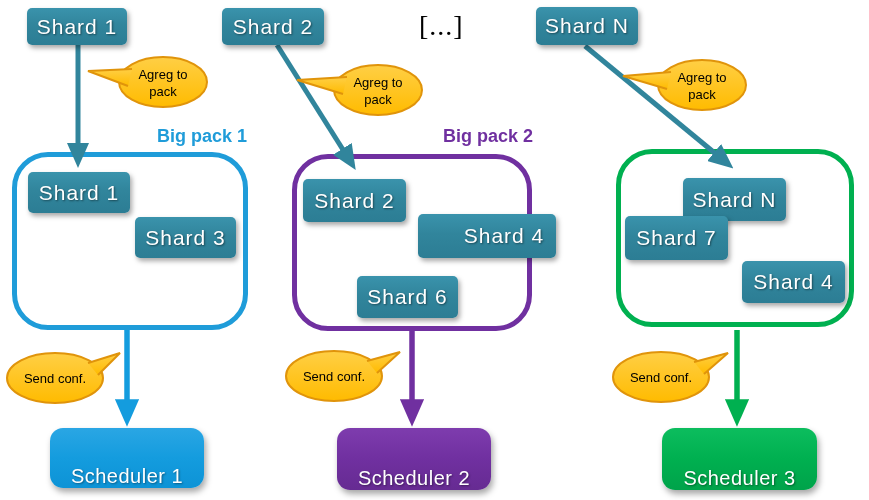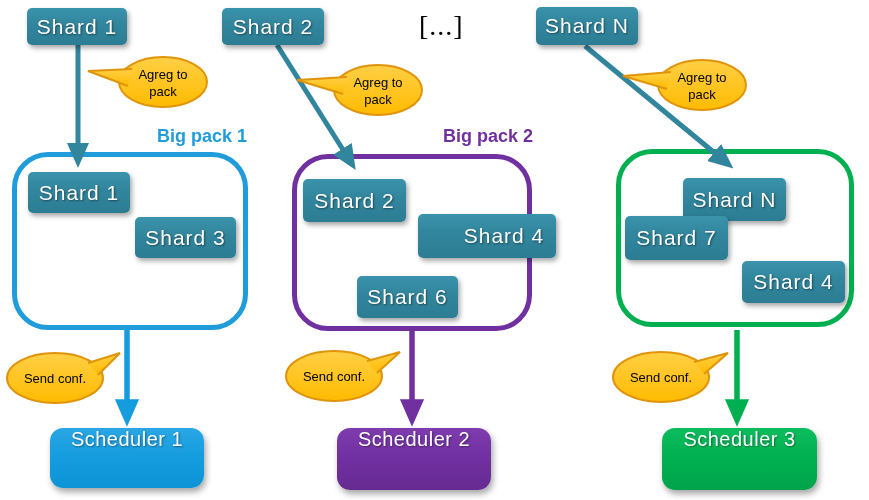--- a/index.html
+++ b/index.html
@@ -38,21 +38,21 @@
   }
   .pack-label.c1{color:#1f9cd9;}
   .pack-label.c2{color:#7030a0;}
   .pack-label.c3{color:#00b050;}
 
   
   .scheduler{
     position:absolute;
     border-radius:13px;
     color:#ffffff;
-    display:flex;align-items:flex-start;justify-content:center;
+    display:flex;align-items:flex-end;justify-content:center;
     font-size:20px;
     letter-spacing:0.5px;
     text-shadow:1px 1px 2px rgba(0,0,0,0.4);
     box-shadow:2px 4px 6px rgba(0,0,0,0.35);
     z-index:3;
   }
   .scheduler.c1{background:linear-gradient(180deg,#2aa6e4 0%,#149cde 50%,#0d93d6 100%);}
   .scheduler.c2{background:linear-gradient(180deg,#7e3cae 0%,#7030a0 50%,#662b92 100%);}
   .scheduler.c3{background:linear-gradient(180deg,#0cbd5e 0%,#00b050 50%,#00a34a 100%);}
 

